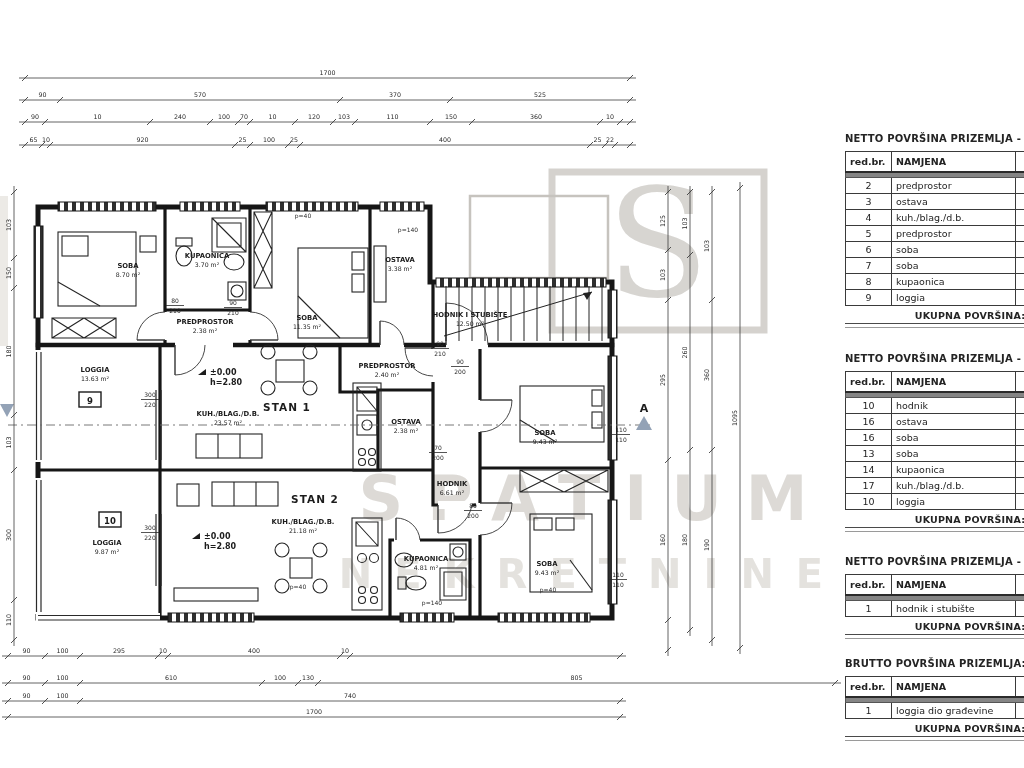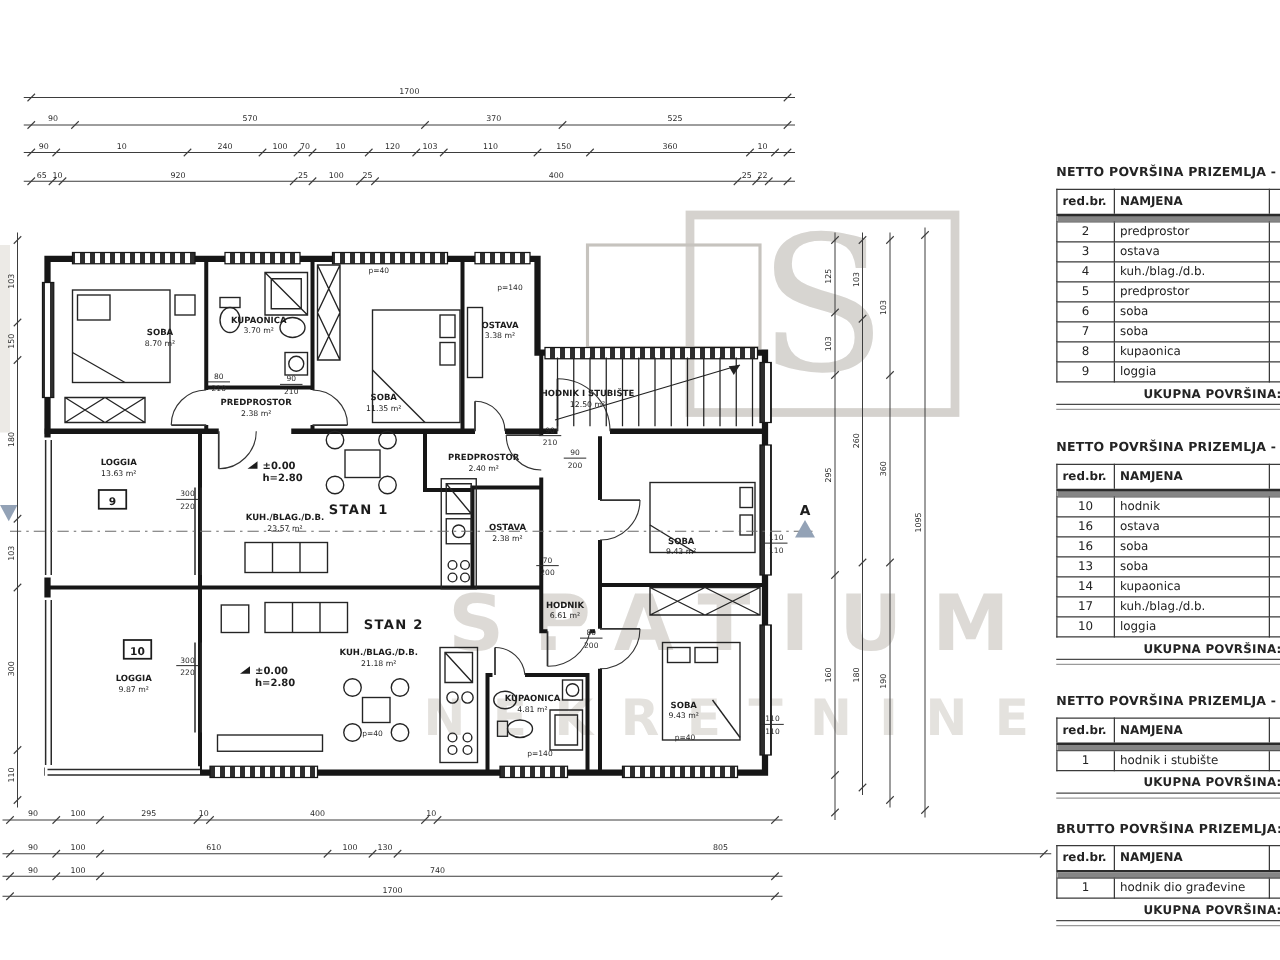--- a/index.html
+++ b/index.html
@@ -623,21 +623,21 @@
             <th>NAMJENA</th>
             <th></th>
           </tr>
           <tr class="band">
               <td colspan="3"></td>
             </tr>
         </thead>
         <tbody>
             <tr>
               <td class="cnum">1</td>
-              <td class="cname">hodnik dio građevine</td>
+              <td class="cname">loggia dio građevine</td>
               <td></td>
             </tr>
           </tbody>
       </table>
       <div class="tfoot">UKUPNA POVRŠINA:</div>
       <div class="hrule"></div>
     </div>
 
   </div>
 </div>

